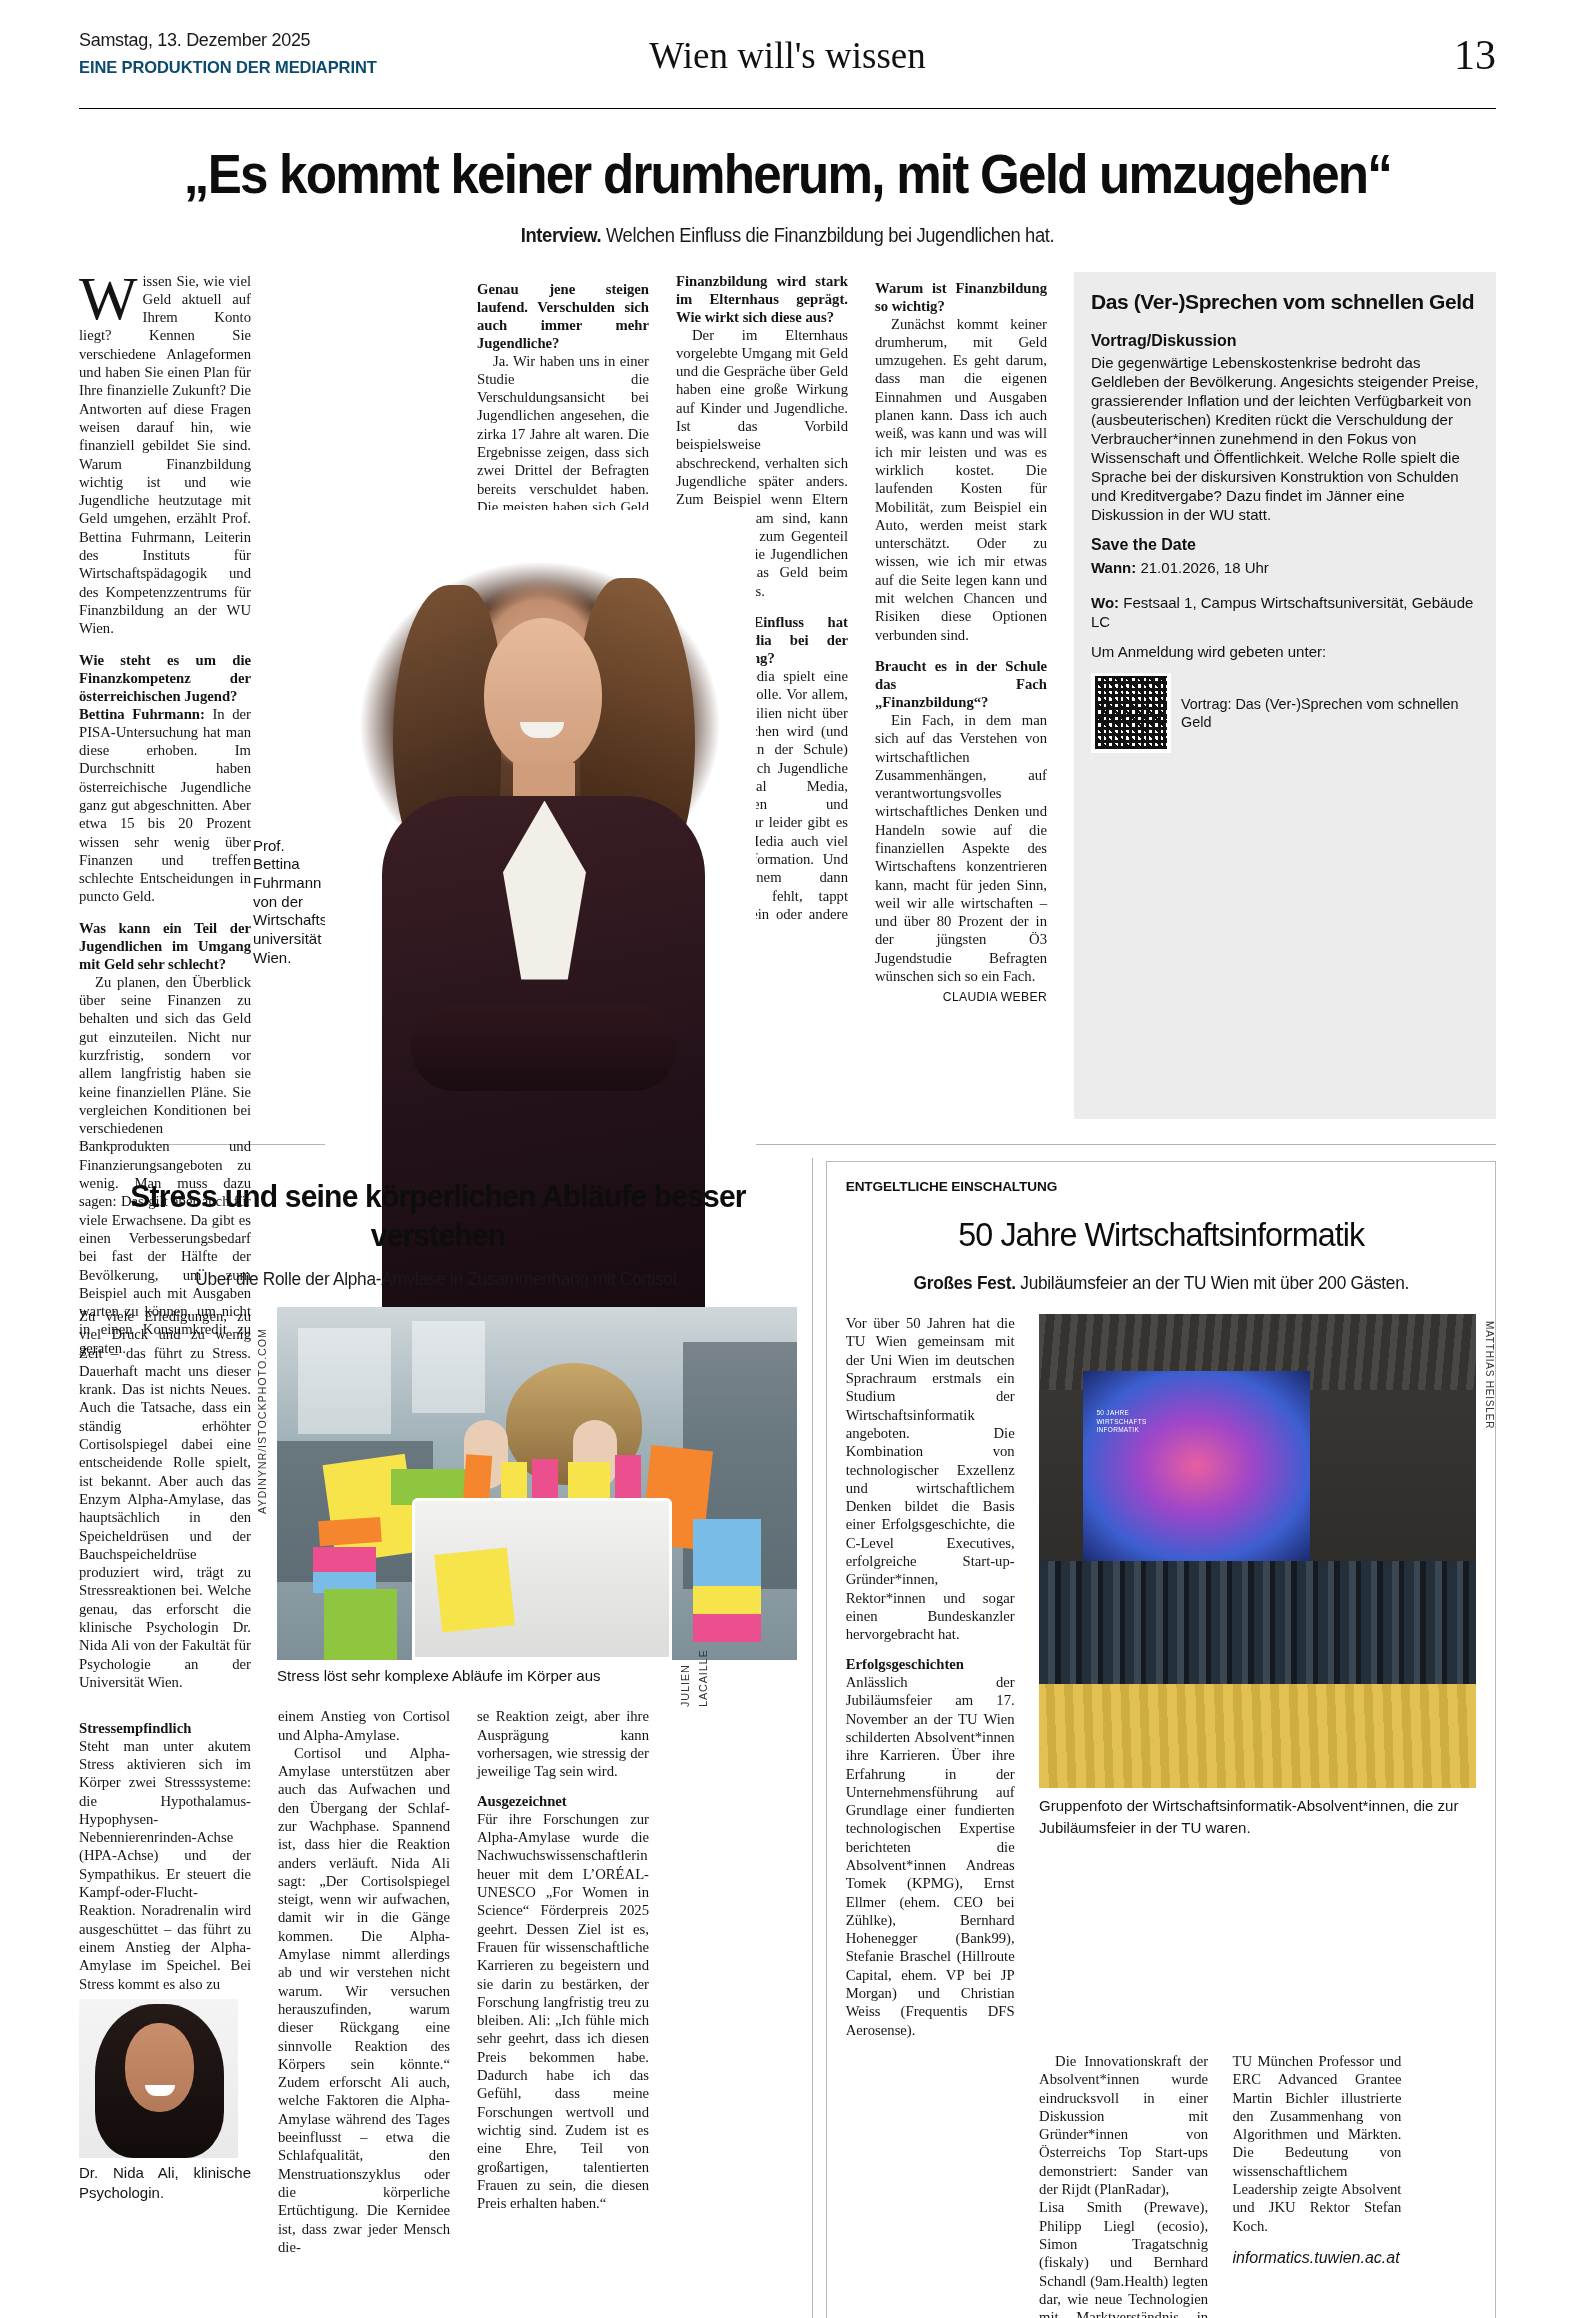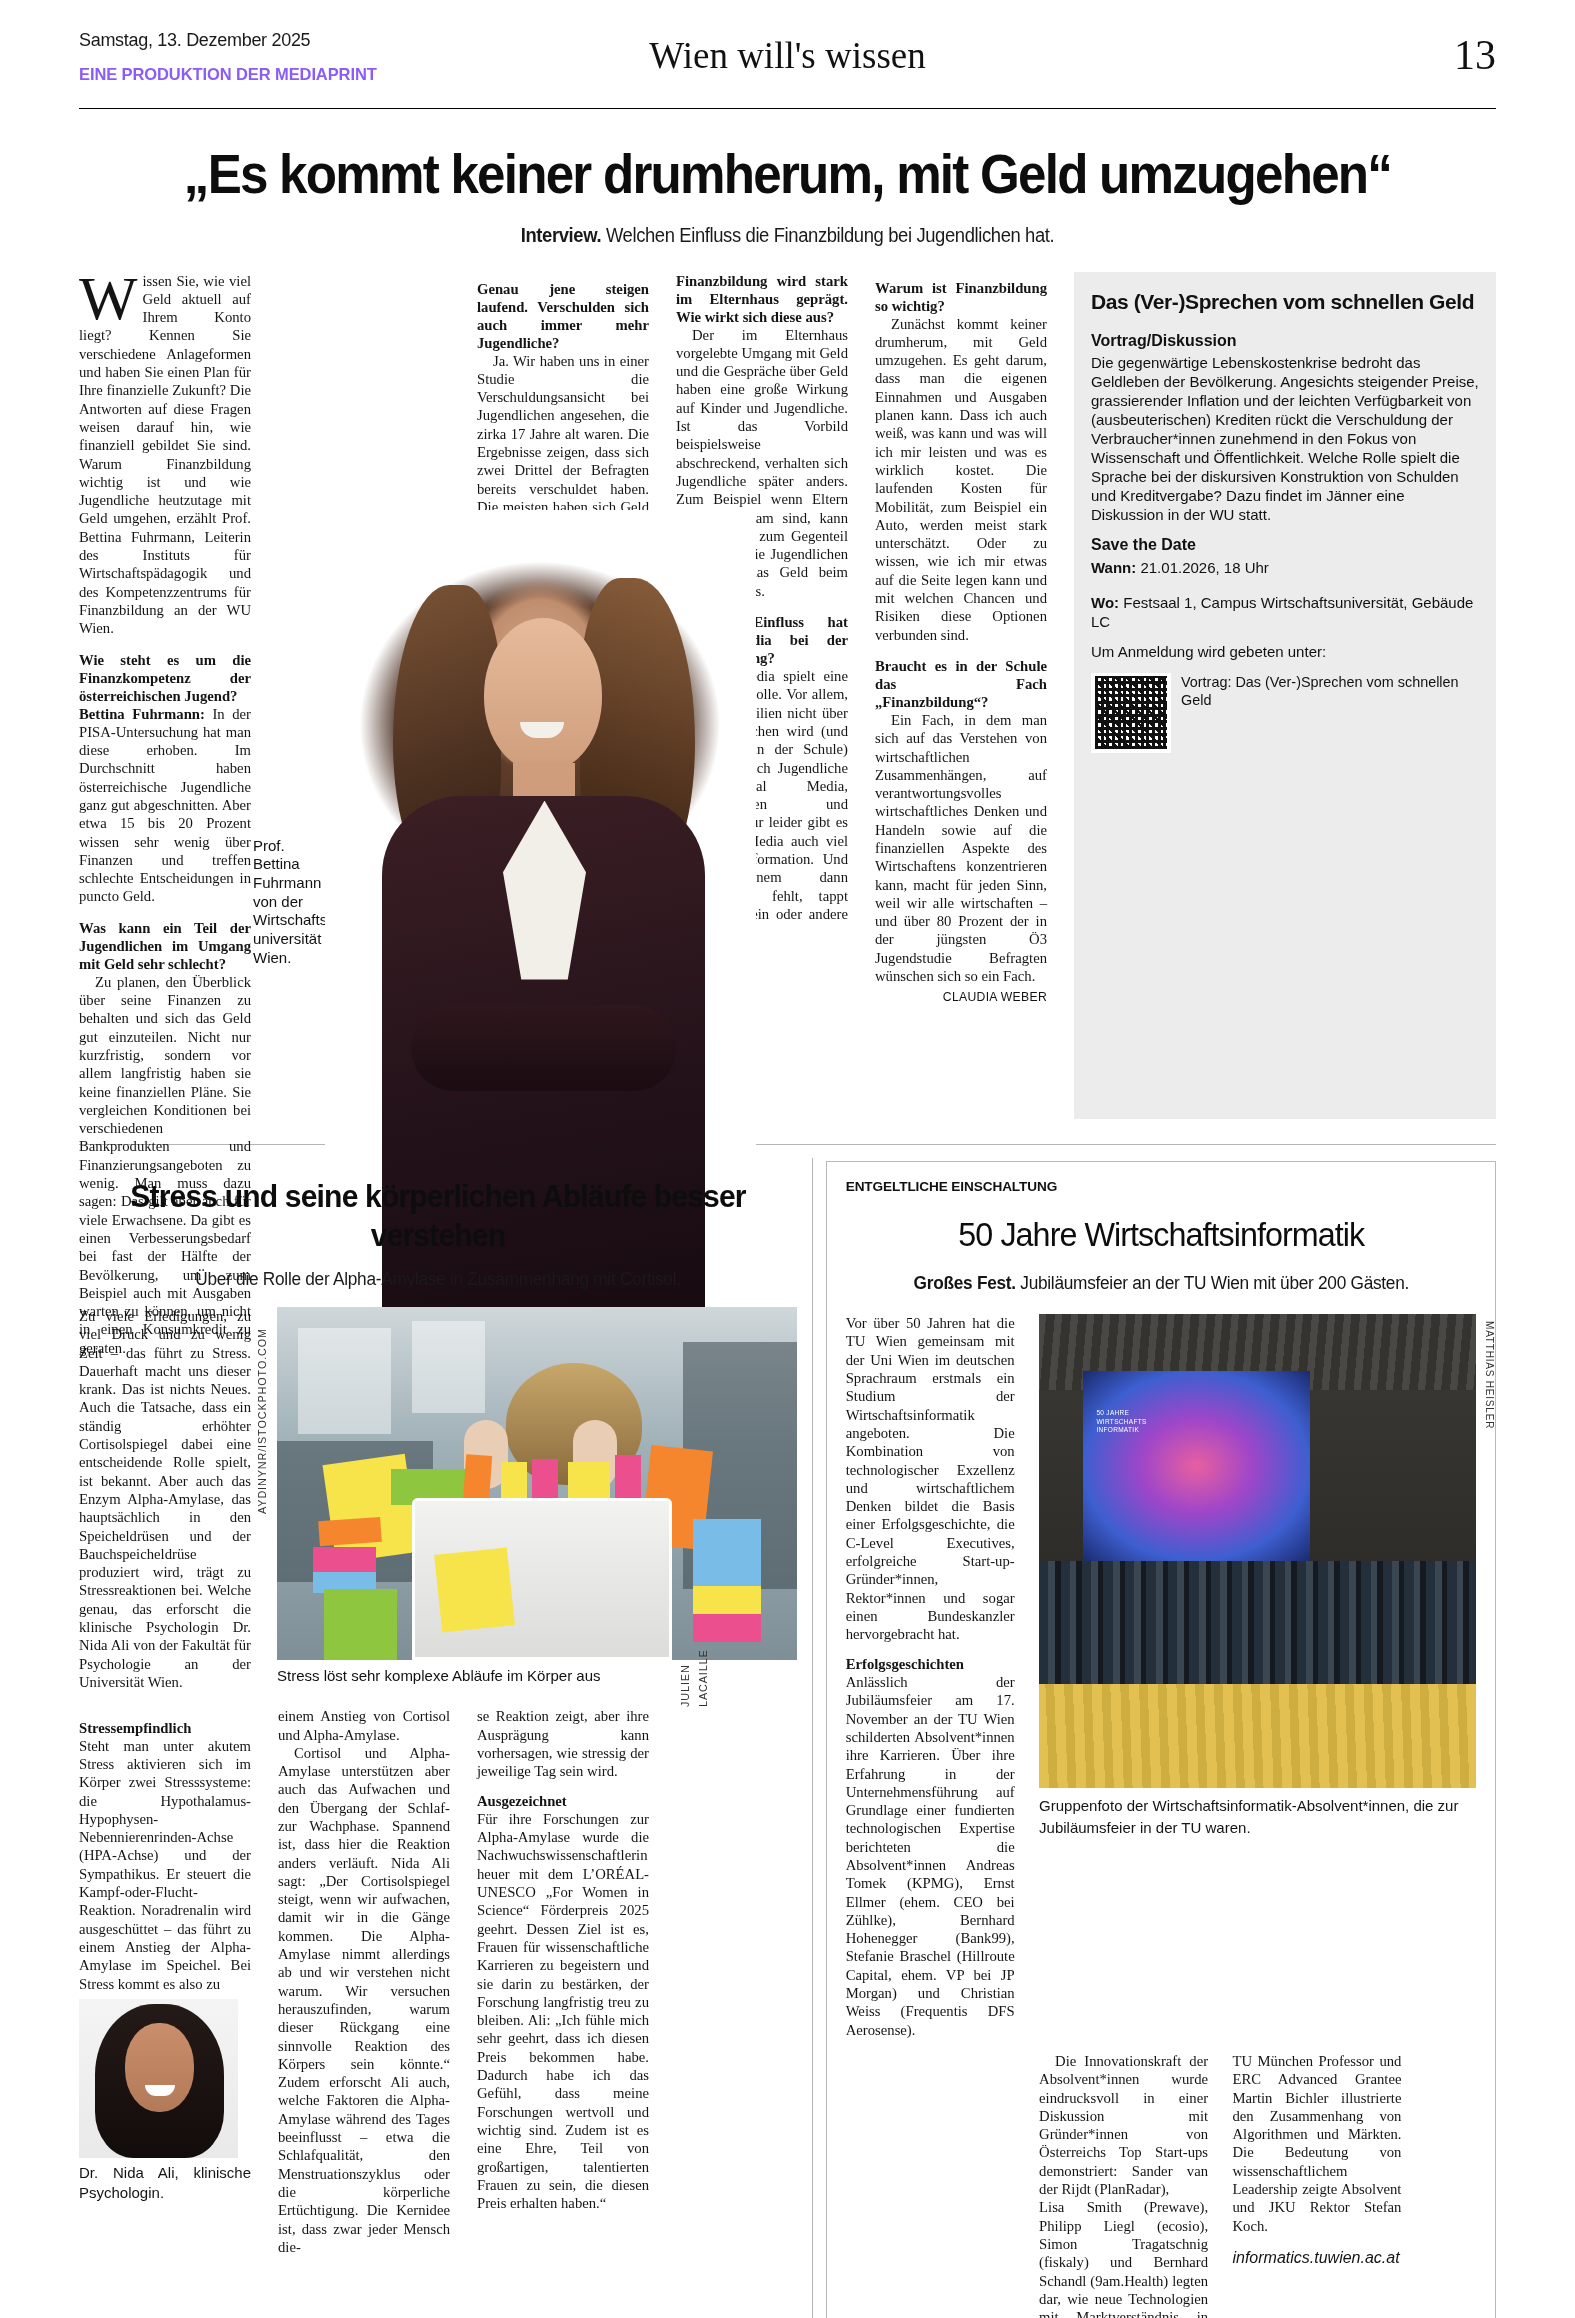--- a/index.html
+++ b/index.html
@@ -15,21 +15,21 @@
   .page { position:absolute; left:0; top:0; width:1575px; height:2319px; padding: 30px 79px 0 79px; }
 
   
   .masthead { position:relative; height:66px; }
   .mast-date {
     font-family:"Liberation Sans", sans-serif;
     font-size:18px; letter-spacing:-0.3px; color:#1a1a1a;
   }
   .mast-prod {
     font-family:"Liberation Sans", sans-serif;
-    font-weight:bold; font-size:16.5px; letter-spacing:-0.1px; margin-top:14px; color:#8b5cf6;
+    font-weight:bold; font-size:16.5px; letter-spacing:-0.1px; margin-top:7px; color:#0c4a6e;
   }
   .mast-title {
     position:absolute; left:0; right:0; top:4.3px; text-align:center;
     font-family:"Liberation Serif", serif; font-size:37px; color:#111;
   }
   .mast-page {
     position:absolute; right:0; top:1.4px;
     font-family:"Liberation Serif", serif; font-size:42px; color:#111;
   }
   .mast-rule { border-top:1.4px solid #000; margin-top:11.5px; }
@@ -114,21 +114,21 @@
   
   .infobox {
     background:#ececec; padding:18.7px 17px 21.5px 17px;
     font-family:"Liberation Sans", sans-serif; color:#111;
     height:847px;
   }
   .infobox h3 { margin:0 0 16px 0; font-size:21px; line-height:24.4px; font-weight:bold; letter-spacing:-0.4px; }
   .infobox h4 { margin:0 0 2.9px 0; font-size:16px; line-height:19.4px; font-weight:bold; }
   .infobox p { margin:0 0 11.5px 0; font-size:15px; line-height:19px; }
   .infobox p.tight { margin-bottom:16px; }
-  .qr-row { display:flex; gap:10px; margin-top:8.6px; align-items:flex-start; }
+  .qr-row { display:flex; gap:10px; margin-top:8.6px; align-items:center; }
   .qr {
     width:80px; height:80px; flex:0 0 80px; background:#fff; padding:3.6px;
   }
   .qr-inner {
     width:100%; height:100%;
     background-image:
       repeating-linear-gradient(90deg,#111 0 2.9px,transparent 2.9px 5.7px),
       repeating-linear-gradient(0deg,#111 0 2.9px,transparent 2.9px 6.5px),
       repeating-linear-gradient(45deg,#111 0 2.2px,transparent 2.2px 8px);
     background-color:#fff;

